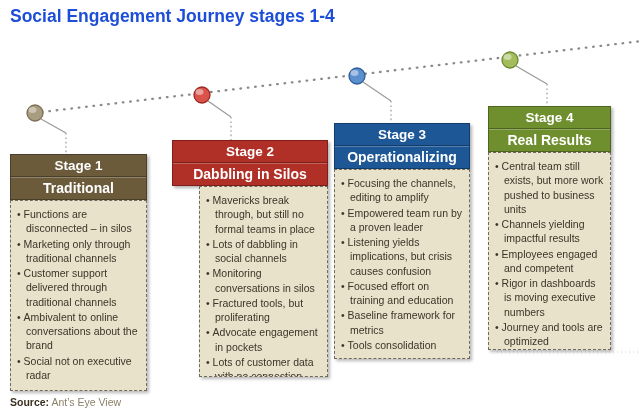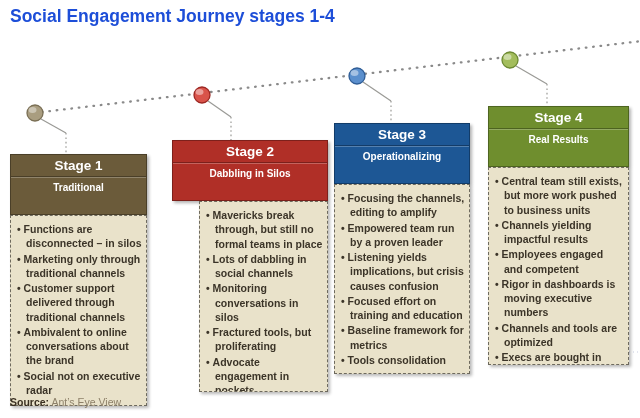--- a/index.html
+++ b/index.html
@@ -16,40 +16,40 @@
   .card-header{
     color:#fff;text-align:center;
     border:1px solid rgba(0,0,0,0.45);
     box-shadow:2px 2px 3px rgba(0,0,0,0.30);
   }
   .card-header .row1{
     font-size:13.5px;font-weight:700;padding:2px 0 2px 0;line-height:17px;
     border-bottom:1px solid rgba(0,0,0,0.30);
   }
   .card-header .row2{
-    font-size:10px;font-weight:700;padding:2px 0 18px 0;line-height:16px;
+    font-size:14px;font-weight:700;padding:2px 0 3px 0;line-height:16px;
     border-top:1px solid rgba(255,255,255,0.25);
   }
   .card-body{
     background:#e9e2ca;
     border:1px dashed #6e6a5e;
     box-shadow:2px 2px 3px rgba(0,0,0,0.28);
     overflow:hidden;
   }
   .card-body ul{
     margin:6px 4px 0 6px;padding:0;list-style:none;
-    color:#3b3428;font-size:10.5px;line-height:1.36;font-weight:700;
+    color:#3b3428;font-size:10.5px;line-height:1.36;font-weight:400;
   }
   .card-body li{padding-left:9px;text-indent:-9px;margin-bottom:1px;}
   .card-body li::before{content:"\2022\00a0";}
   
   .c1{left:10px;top:154px;width:137px;border-radius:21px;}
   .c2{left:172px;top:140px;width:156px;}
   .c3{left:334px;top:123px;width:136px;}
-  .c4{left:488px;top:106px;width:141px;}
+  .c4{left:488px;top:106px;width:123px;}
   .c1 .card-body{height:189px;}
   .c2 .card-body{height:189px;margin-left:27px;}
   .c3 .card-body{height:188px;}
   .c4 .card-body{height:196px;}
   .source-line{
     position:absolute;left:10px;top:396px;font-size:10.5px;
   }
   .source-line .src-label{font-weight:700;color:#3a3022;}
   .source-line .src-value{color:#8d8069;}
 </style>
@@ -155,21 +155,21 @@
     <div class="card-header" style="background: rgb(111, 142, 46); border-color: rgb(78, 101, 32);">
       <div class="row1">Stage 4</div>
       <div class="row2">Real Results</div>
     </div>
     <div class="card-body">
       <ul>
           <li>Central team still exists, but more work pushed to business units</li>
           <li>Channels yielding impactful results</li>
           <li>Employees engaged and competent</li>
           <li>Rigor in dashboards is moving executive numbers</li>
-          <li>Channels and tools are optimized</li>
+          <li>Journey and tools are optimized</li>
           <li>Execs are bought in</li>
         </ul>
     </div>
   </div>
 
   <div class="source-line">
     <span class="src-label">Source:</span>
     <span class="src-value">Ant’s Eye View</span>
   </div>
 

